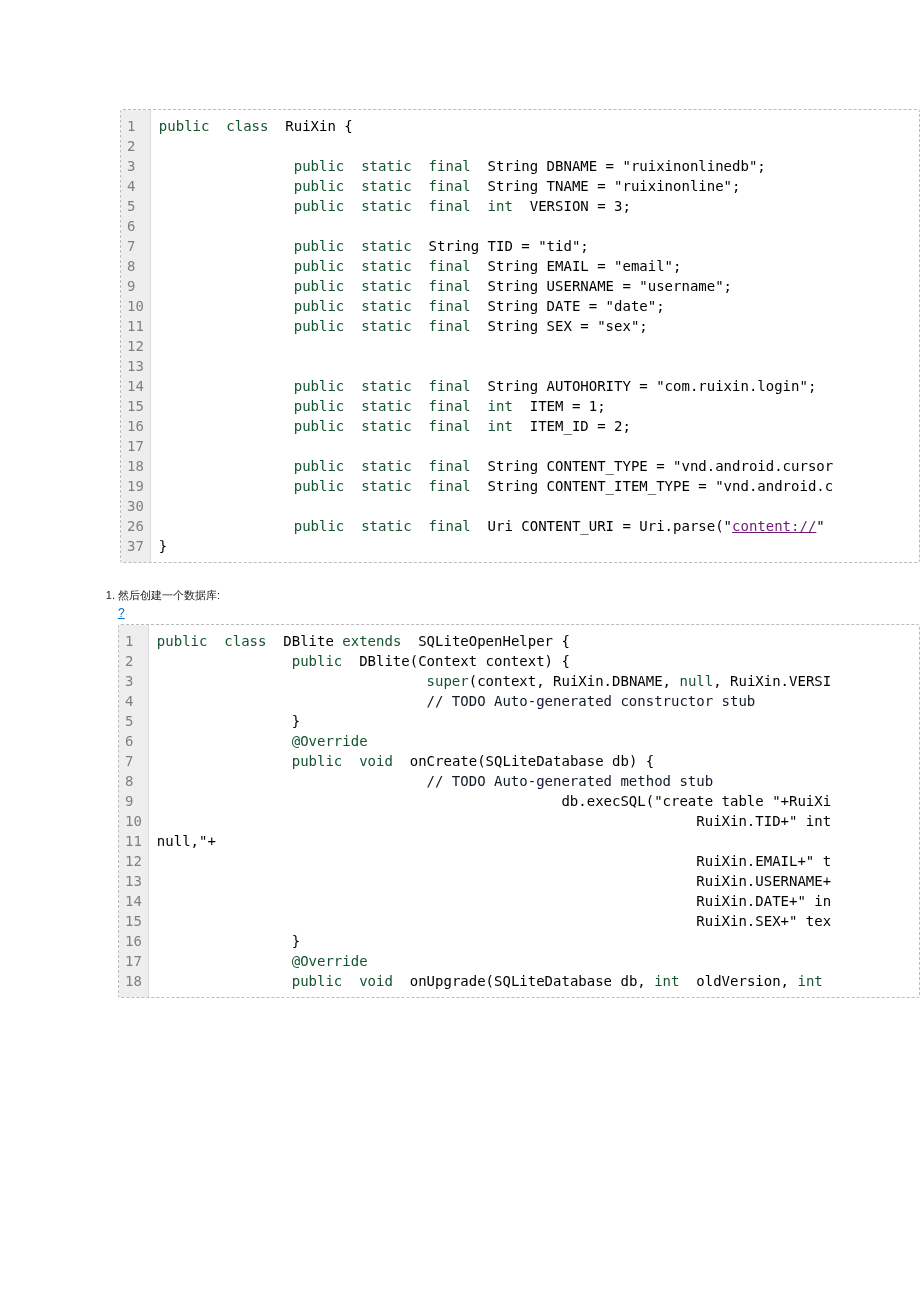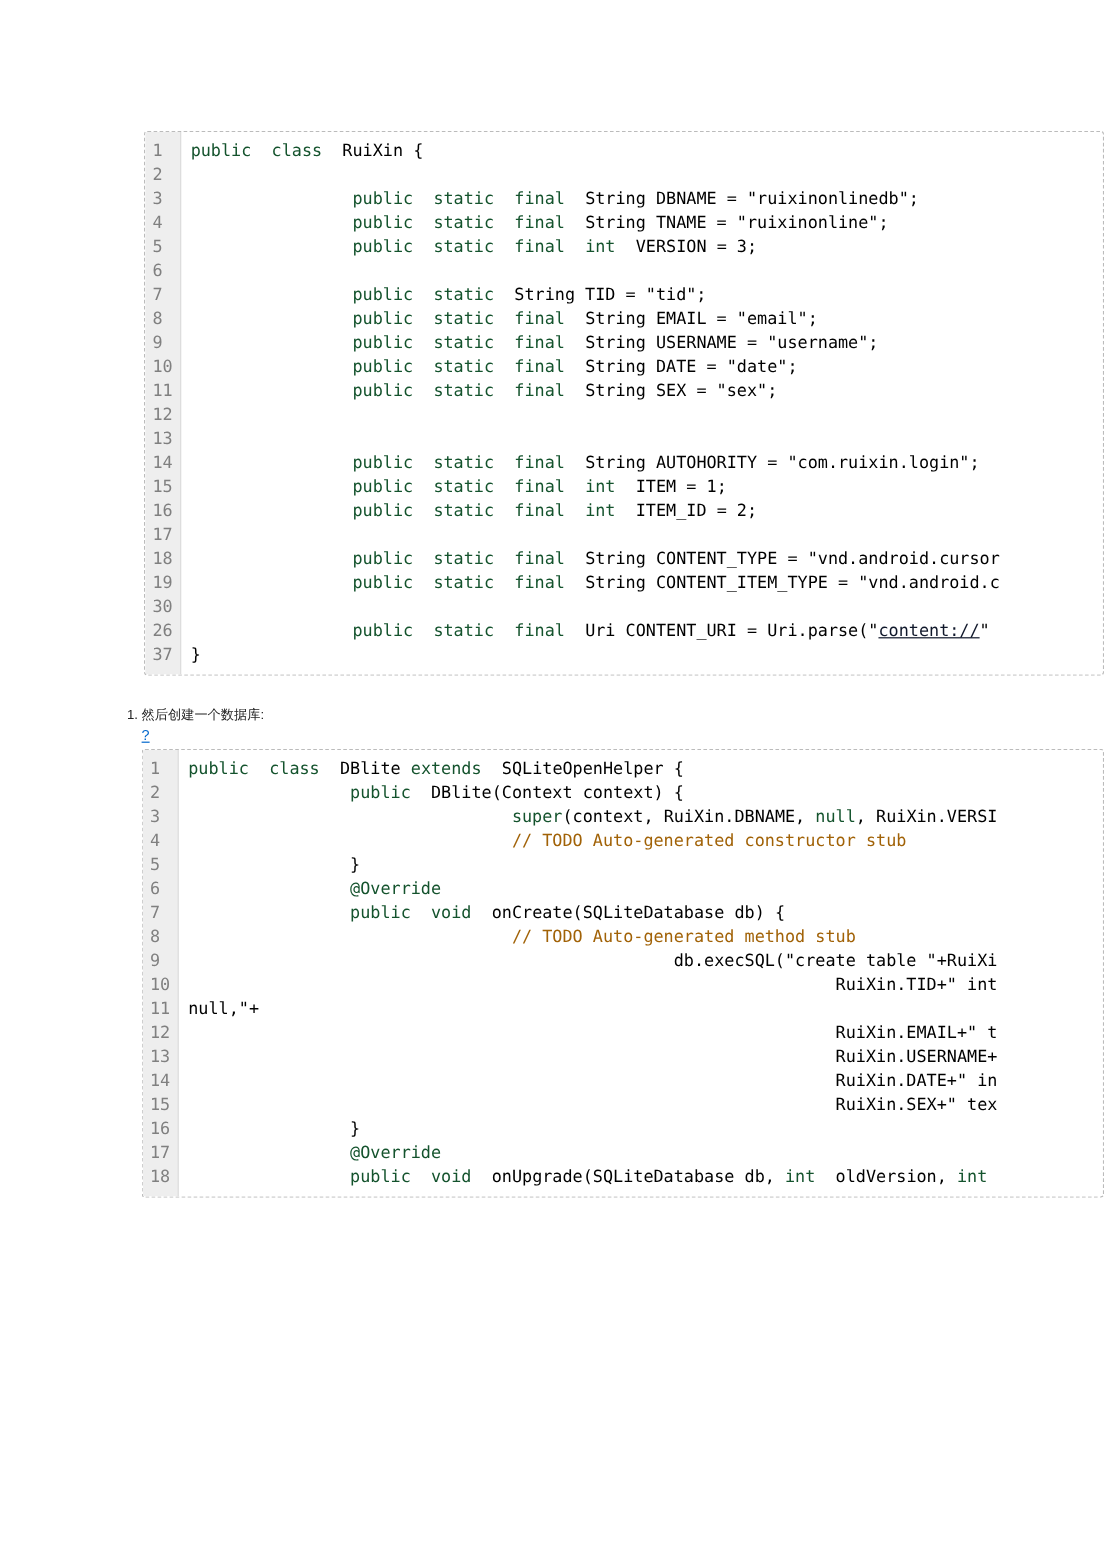--- a/index.html
+++ b/index.html
@@ -36,22 +36,22 @@
     font-family: Consolas, monospace;
     font-size: 14px;
     line-height: 20px;
     padding: 6px 0 6px 8px;
     white-space: pre;
     color: #000;
     flex: 1;
   }
   .code div { height: 20px; }
   .kw { color: #14532d; font-weight: normal; }
-  .cm { color: #a16207; }
-  .lnk { color: #0f172a; text-decoration: underline; }
+  .cm { color: #0f172a; }
+  .lnk { color: #701a75; text-decoration: underline; }
   .sub { list-style-type: decimal; margin: 0; padding: 0; }
   .sub > li { margin: 0 0 4px -2px; font-size: 11px; color: #222; }
   .qm { color: #0066cc; text-decoration: underline; font-size: 12px; margin: 3px 0 2px 0; }
 </style>
 </head>
 <body>
 
 <div style="height:105px"></div>
 
 <div class="code-block">

